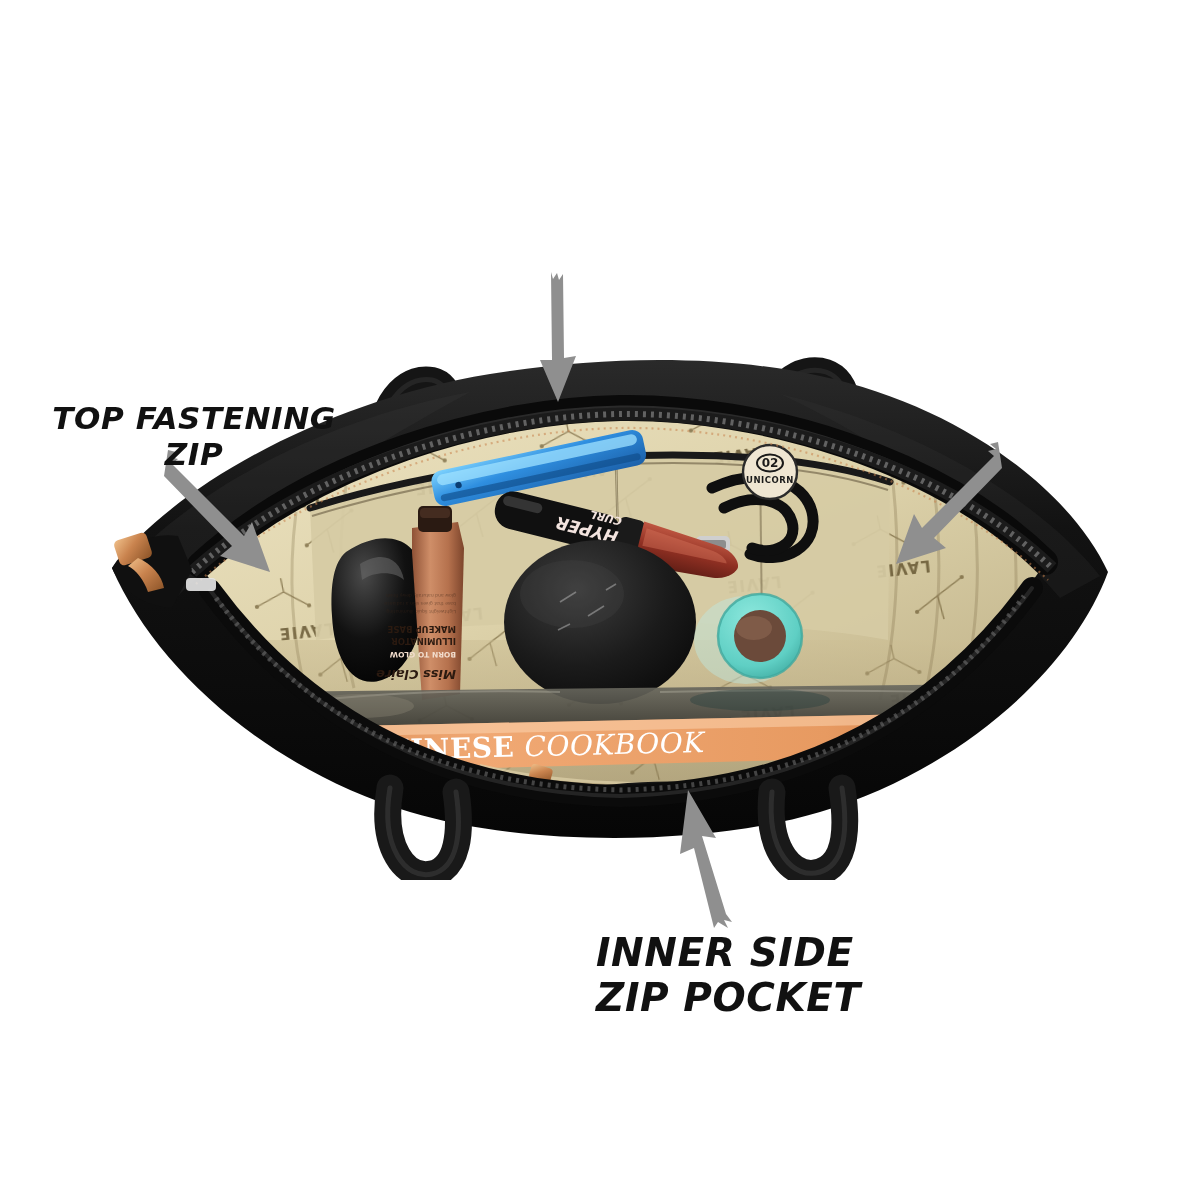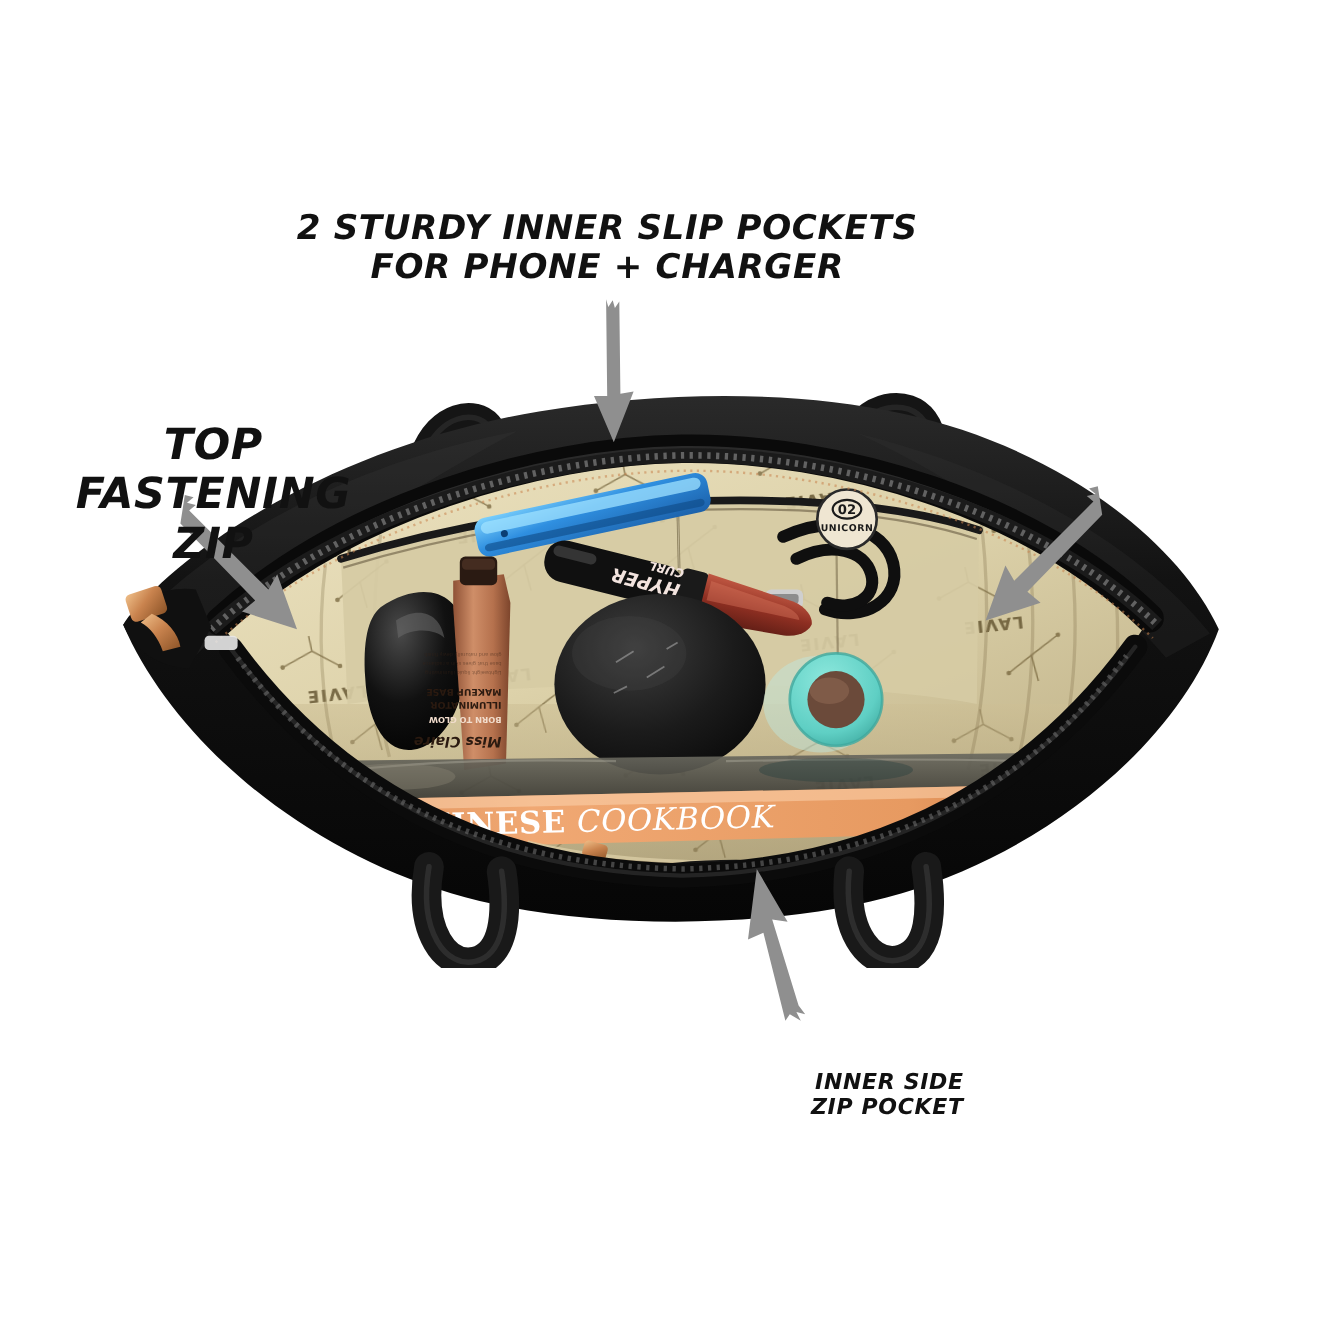--- a/index.html
+++ b/index.html
@@ -16,23 +16,23 @@
     font-family:"DejaVu Sans","Liberation Sans",sans-serif;
     font-weight:700;font-style:italic;
     color:#111111;
     letter-spacing:.6px;
     line-height:1.16;
     text-align:center;
     white-space:pre-line;
     -webkit-font-smoothing:antialiased;
   }
   #label-slip-pockets{left:252px;top:190px;width:600px;font-size:31px;}
-  #label-top-zip{left:38px;top:382px;width:312px;font-size:39px;}
+  #label-top-zip{left:38px;top:401px;width:312px;font-size:31px;}
   #label-main-compartment{left:862px;top:358px;width:300px;font-size:29px;text-align:left;}
-  #label-side-zip{left:596px;top:972px;width:280px;font-size:20px;text-align:right;}
+  #label-side-zip{left:596px;top:930px;width:280px;font-size:39px;text-align:left;}
 
   
   .arrow{position:absolute;}
   .arrow svg{display:block;overflow:visible;}
 
   
   .bag-wrap{position:absolute;left:60px;top:340px;width:1080px;height:540px;}
   .bag-wrap svg{display:block;width:100%;height:100%;}
 </style>
 </head>
@@ -353,22 +353,20 @@
       <path d="M126 6 L118 8 L124 13 L116 15 L122 20 L50 92 L42 78 L24 128 L74 112 L62 102 L130 32 Z" fill="#8f8f8f" transform="translate(-8 4)"></path>
     </svg>
   </div>
 
   <div class="arrow" id="arrow-side-zip" style="left:660px;top:790px;width:110px;height:140px;">
     <svg width="110" height="140" viewBox="0 0 110 140">
       <path d="M28 0 L56 48 L42 46 L66 124 L72 132 L64 130 L68 138 L58 132 L54 138 L34 58 L20 64 Z" fill="#8f8f8f"></path>
     </svg>
   </div>
 
-  <div class="callout" id="label-slip-pockets">2 STURDY INNER SLIP POCKETS
-FOR PHONE + CHARGER</div>
 
   <div class="callout" id="label-top-zip">TOP FASTENING
 ZIP</div>
 
 
   <div class="callout" id="label-side-zip">INNER SIDE
 ZIP POCKET</div>
 
 </div>
 

